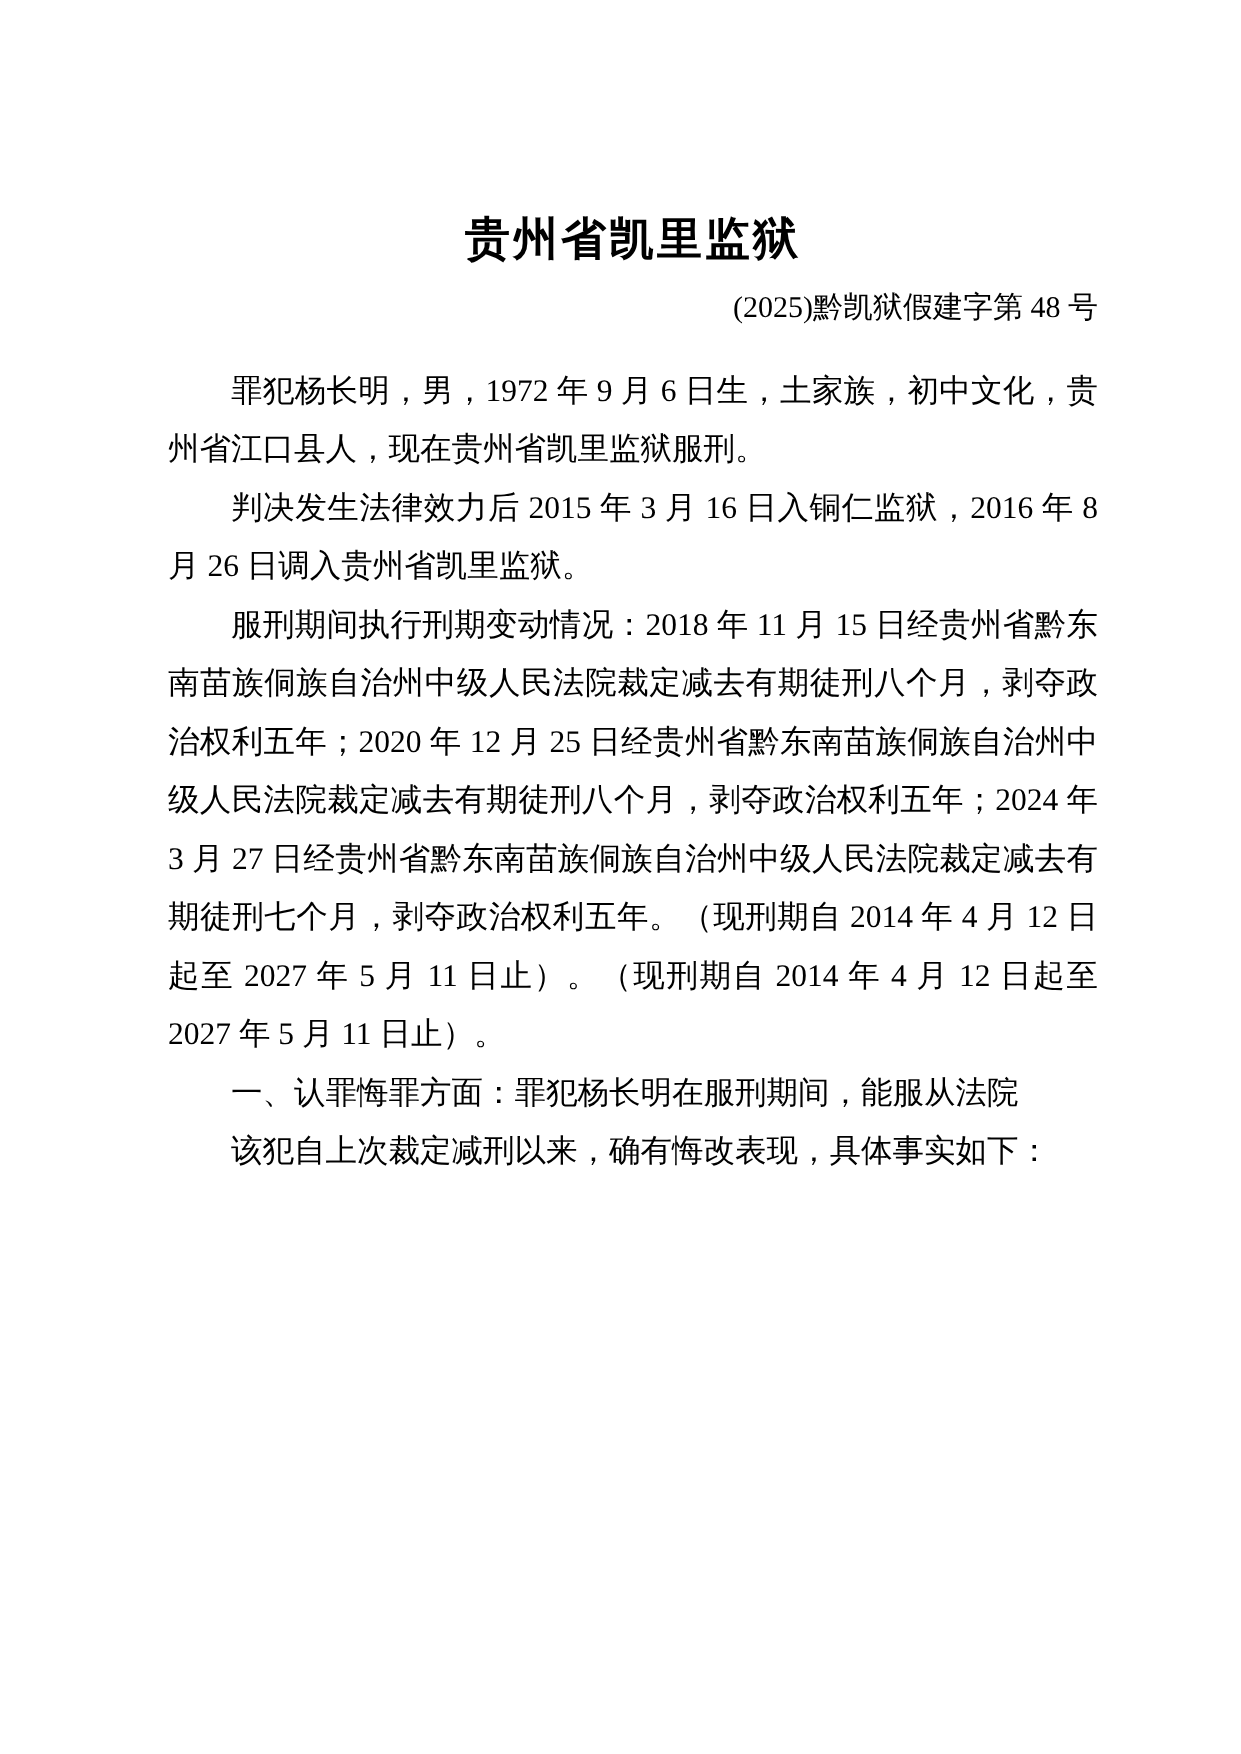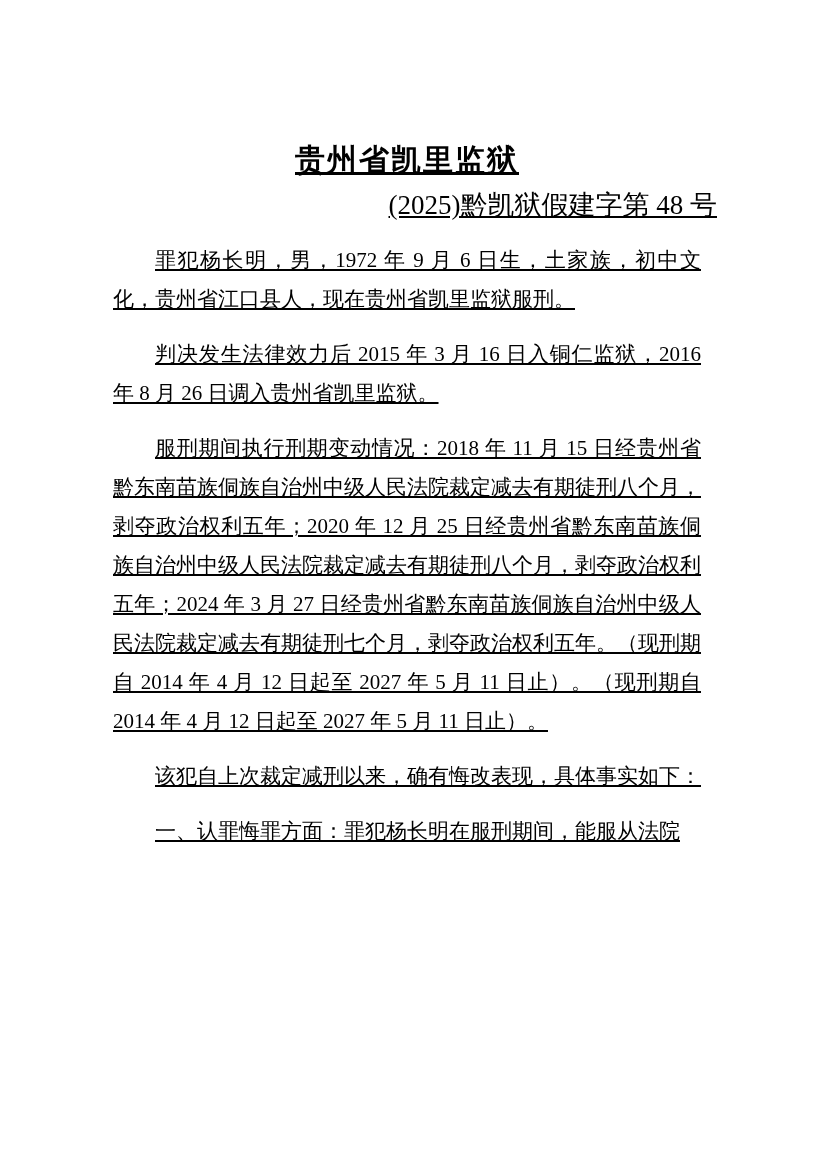--- a/index.html
+++ b/index.html
@@ -15,63 +15,62 @@
   }
   .page {
     position: relative;
     width: 827px;
     height: 1169px;
     background: #ffffff;
     overflow: hidden;
   }
   .content {
     position: absolute;
-    left: 97px;
+    left: 112px;
     top: 140px;
     width: 620px;
-    text-decoration: underline;
   }
   .title {
     margin: 0;
     font-size: 30px;
     font-weight: bold;
     line-height: 40px;
     text-align: center;
     letter-spacing: 2px;
   }
   .title-line {
     display: block;
   }
   .doc-number {
     margin-top: 5px;
-    font-size: 27px;
+    font-size: 20px;
     line-height: 40px;
     text-align: right;
   }
   .body-text {
     margin-top: 16px;
   }
   .body-text p {
-    margin: 16px;
+    margin: 0;
     font-size: 21px;
     line-height: 39px;
     text-align: justify;
     text-indent: 2em;
   }
 </style>
 </head>
 <body>
 
 <div class="page">
   <div class="content">
     <h1 class="title">
       <span class="title-line">贵州省凯里监狱</span>
     </h1>
     <div class="doc-number">(2025)黔凯狱假建字第 48 号</div>
     <div class="body-text">
       <p>罪犯杨长明，男，1972 年 9 月 6 日生，土家族，初中文化，贵州省江口县人，现在贵州省凯里监狱服刑。</p>
       <p>判决发生法律效力后 2015 年 3 月 16 日入铜仁监狱，2016 年 8 月 26 日调入贵州省凯里监狱。</p>
       <p>服刑期间执行刑期变动情况：2018 年 11 月 15 日经贵州省黔东南苗族侗族自治州中级人民法院裁定减去有期徒刑八个月，剥夺政治权利五年；2020 年 12 月 25 日经贵州省黔东南苗族侗族自治州中级人民法院裁定减去有期徒刑八个月，剥夺政治权利五年；2024 年 3 月 27 日经贵州省黔东南苗族侗族自治州中级人民法院裁定减去有期徒刑七个月，剥夺政治权利五年。（现刑期自 2014 年 4 月 12 日起至 2027 年 5 月 11 日止）。（现刑期自 2014 年 4 月 12 日起至 2027 年 5 月 11 日止）。</p>
+      <p>一、认罪悔罪方面：罪犯杨长明在服刑期间，能服从法院</p>
       <p>该犯自上次裁定减刑以来，确有悔改表现，具体事实如下：</p>
-      <p>一、认罪悔罪方面：罪犯杨长明在服刑期间，能服从法院</p>
     </div>
   </div>
 </div>
 
 </body></html>

